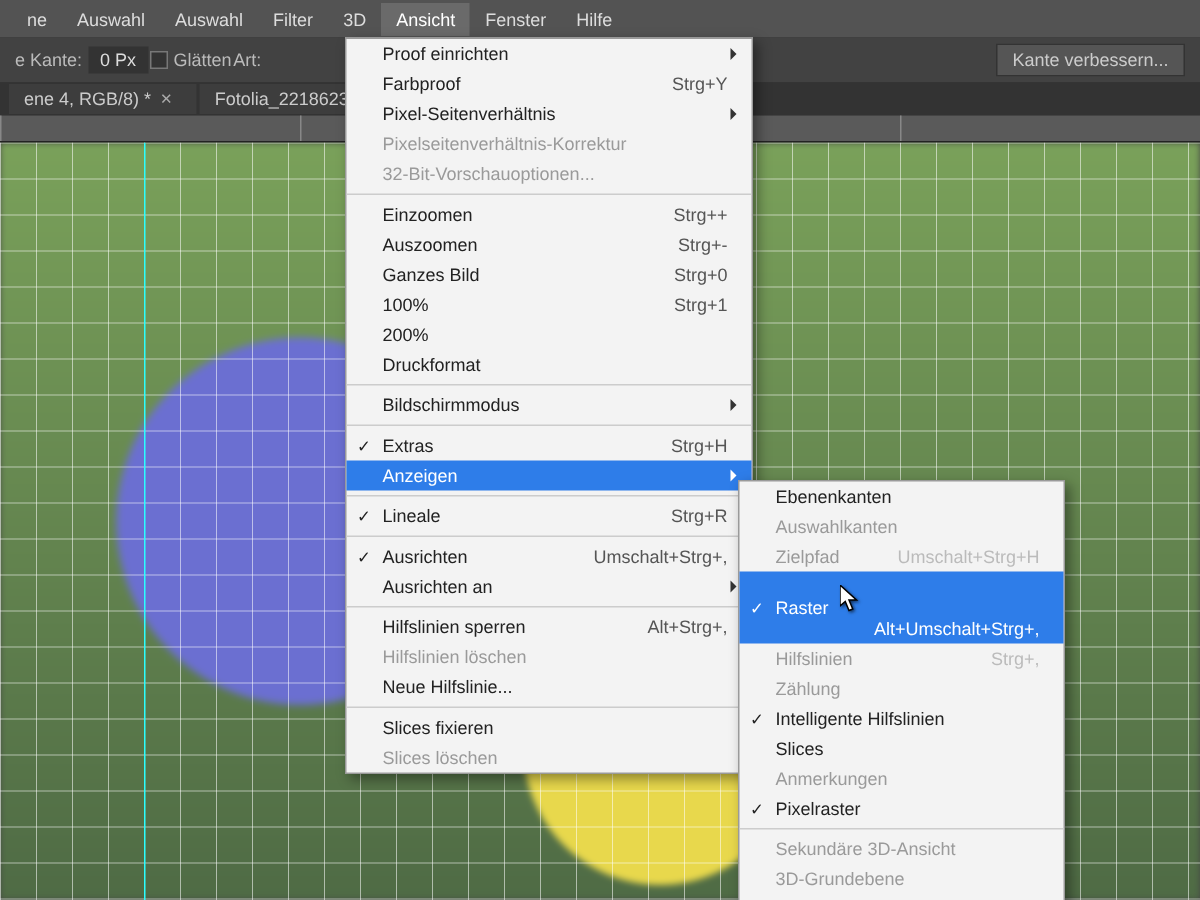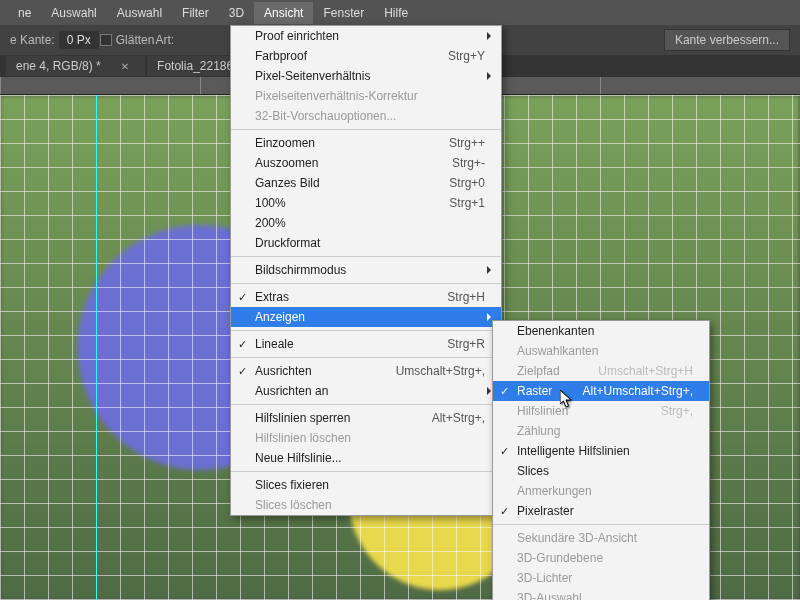--- a/index.html
+++ b/index.html
@@ -6,21 +6,21 @@
   body { width: 800px; height: 600px; background: #2a2a2a; overflow: hidden; position: relative; }
   .menubar { background: #535353; height: 25px; display: flex; align-items: center; padding: 0 8px; }
   .menubar .item { color: #ddd; padding: 4px 10px; cursor: default; }
   .menubar .item.active { background: #6a6a6a; color: #fff; }
   .optionsbar { background: #424242; height: 30px; display: flex; align-items: center; gap: 1px; padding: 0 10px; color: #bbb; }
   .optionsbar .field { display: flex; align-items: center; gap: 4px; }
   .optionsbar .val { background: #333; padding: 2px 8px; color: #ddd; }
   .optionsbar .btn { background: #555; padding: 3px 10px; color: #ccc; border: 1px solid #333; }
   .optionsbar .checkbox { width: 12px; height: 12px; border: 1px solid #777; background:#333; }
   .tabbar { background: #333; height: 22px; display: flex; align-items: center; gap: 2px; padding-left: 6px; }
-  .tabbar .tab { background: #3d3d3d; color: #ccc; padding: 3px 16px 3px 10px; font-size: 11px; display:flex; align-items:center; gap:20px;}
+  .tabbar .tab { background: #3d3d3d; color: #ccc; padding: 3px 16px 3px 10px; font-size: 11px; display:flex; align-items:center; gap:6px;}
   .tabbar .tab .x { color:#aaa; font-size:10px; }
   .ruler-h { background:#5a5a5a; height:18px; border-bottom:1px solid #222; display:flex; }
   .ruler-h .tick { flex:1; border-left:1px solid #888; color:#ccc; font-size:9px; padding-left:2px; }
   .canvas-area { position:relative; height: calc(600px - 25px - 30px - 22px - 18px); background:#444; overflow:hidden; }
   .photo { position:absolute; inset:0; background:
     radial-gradient(circle at 55% 80%, #e8d84c 0 90px, transparent 92px),
     radial-gradient(circle at 25% 50%, #6b6fd1 0 120px, transparent 125px),
     linear-gradient(180deg, #7aa15a, #4f6b45);
     filter: blur(2px);
   }
@@ -36,21 +36,21 @@
   .dropdown.sub  { left:492px; top:320px; width:218px; }
   .dropdown .sep { height:1px; background:#ccc; margin:3px 0; }
   .mi { display:flex; align-items:center; padding:3px 16px 3px 24px; position:relative; white-space:nowrap; }
   .mi .lbl { flex:1; }
   .mi .sc  { color:#555; margin-left:14px; }
   .mi.disabled { color:#9a9a9a; }
   .mi.disabled .sc { color:#bbb; }
   .mi.hassub::after { content:""; position:absolute; right:6px; top:50%; transform:translateY(-50%); border:4px solid transparent; border-left-color:#333; }
   .mi.checked::before { content:"✓"; font-size:11px; position:absolute; left:7px; }
   .mi.hl { background:#2e7de9; color:#fff; }
-  .mi.hl .sc { color:#fff; }
+  .mi.hl .sc { color:#fff;margin-top:28px; }
   .mi.hl.hassub::after { border-left-color:#fff; }
   .cursor { position:absolute; left:560px; top:390px; width:14px; height:20px; pointer-events:none; z-index:50; }
   .cursor svg { filter:drop-shadow(1px 1px 1px rgba(0,0,0,.6)); }
 </style>
 </head>
 <body>
 
 <div class="menubar" id="menubar">
     <div class="item">ne</div>
     <div class="item">Auswahl</div>

